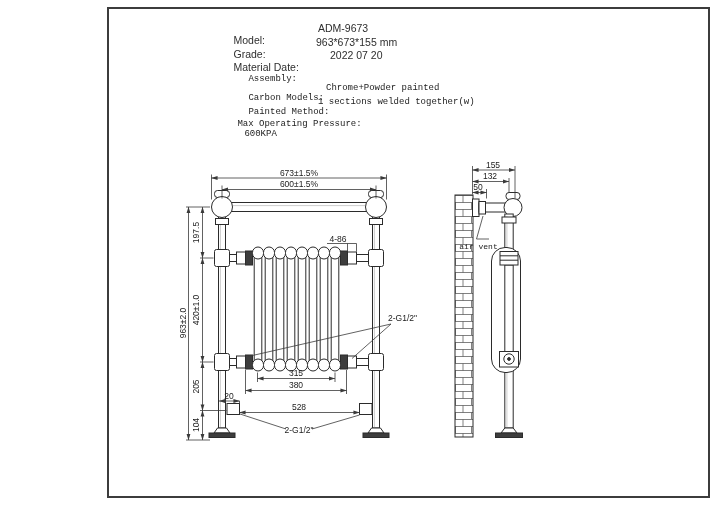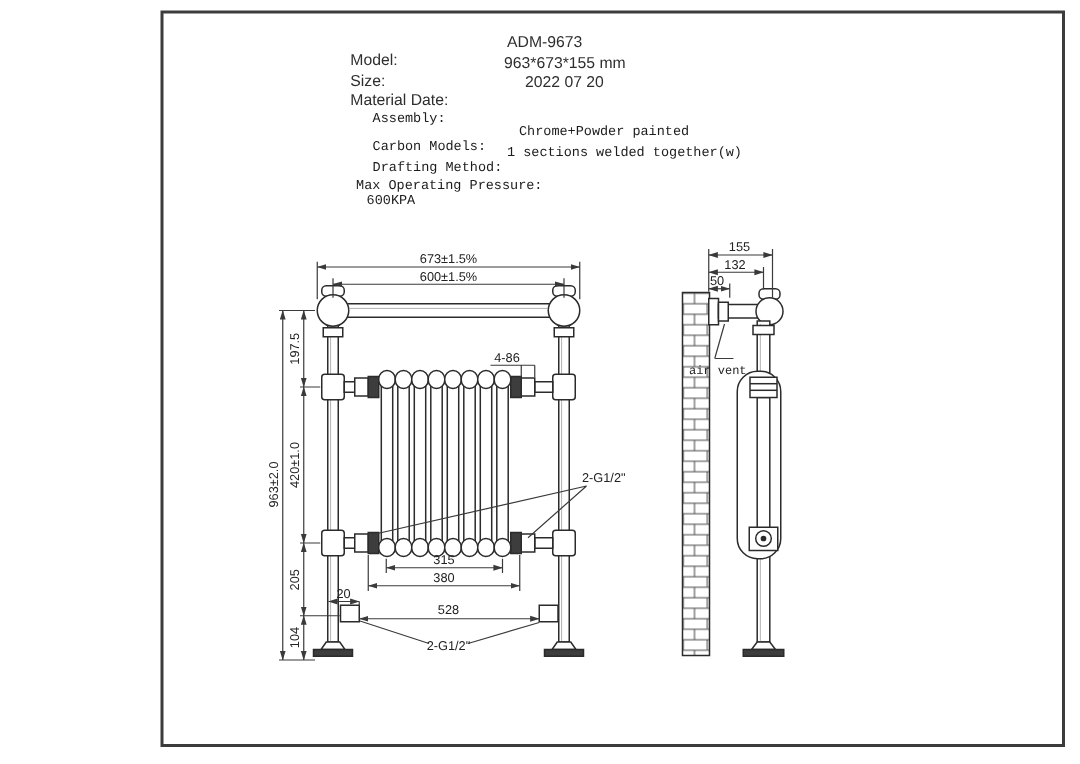--- a/index.html
+++ b/index.html
@@ -2,56 +2,56 @@
 <html><head>
 <meta charset="utf-8">
 <style>
   html,body{margin:0;padding:0;background:#fff;}
   .page{position:relative;width:720px;height:509px;background:#fff;overflow:hidden;
         font-family:"Liberation Sans",sans-serif;}
   .frame{position:absolute;left:107px;top:7px;width:603px;height:491px;
          border:2px solid #3c3c3c;box-sizing:border-box;}
   .spec{position:absolute;left:216px;top:0;width:420px;}
   .srow{position:absolute;left:0;white-space:pre;}
-  .srow .val{position:absolute;top:0;white-space:pre;margin-left:20px;}
+  .srow .val{position:absolute;top:0;white-space:pre;}
   .sans{font:10.5px "Liberation Sans",sans-serif;color:#2e2e2e;}
   .mono{font:9px "Liberation Mono",monospace;color:#1c1c1c;}
   .val-inline{margin-left:7px;text-align:center;}
   svg{position:absolute;left:0;top:0;}
   svg text{font-family:"Liberation Sans",sans-serif;font-size:8.5px;fill:#222;stroke:none;}
   svg text.mono-t{font-family:"Liberation Mono",monospace;font-size:8px;}
 </style>
 </head>
 <body>
 
 <div class="page">
   <div class="frame"></div>
 
   <div class="spec">
     <div class="srow sans" style="top:22px">
       <span>Model:</span>
       <span class="val" style="left:102px">ADM-9673</span>
     </div>
     <div class="srow sans" style="top:36px">
-      <span>Size:</span>
+      <span>Grade:</span>
       <span class="val" style="left:100px">963*673*155 mm</span>
     </div>
     <div class="srow sans" style="top:49px">
       <span>Material Date:</span>
       <span class="val" style="left:114px">2022 07 20</span>
     </div>
     <div class="srow mono" style="top:64px">
       <span>Assembly:</span>
     </div>
     <div class="srow mono" style="top:83px">
       <span>Carbon Models:</span>
       <span class="val" style="left:110px">Chrome+Powder painted</span>
     </div>
     <div class="srow mono" style="top:97px">
-      <span>Drafting Method:</span>
+      <span>Painted Method:</span>
       <span class="val" style="left:102px">1 sections welded together(w)</span>
     </div>
     <div class="srow mono" style="top:109px;left:-11px">
       <span>Max Operating Pressure:</span>
       <span class="val-inline">600KPA</span>
     </div>
   </div>
 
   <svg width="720" height="509" viewBox="0 0 720 509">
     <defs>

